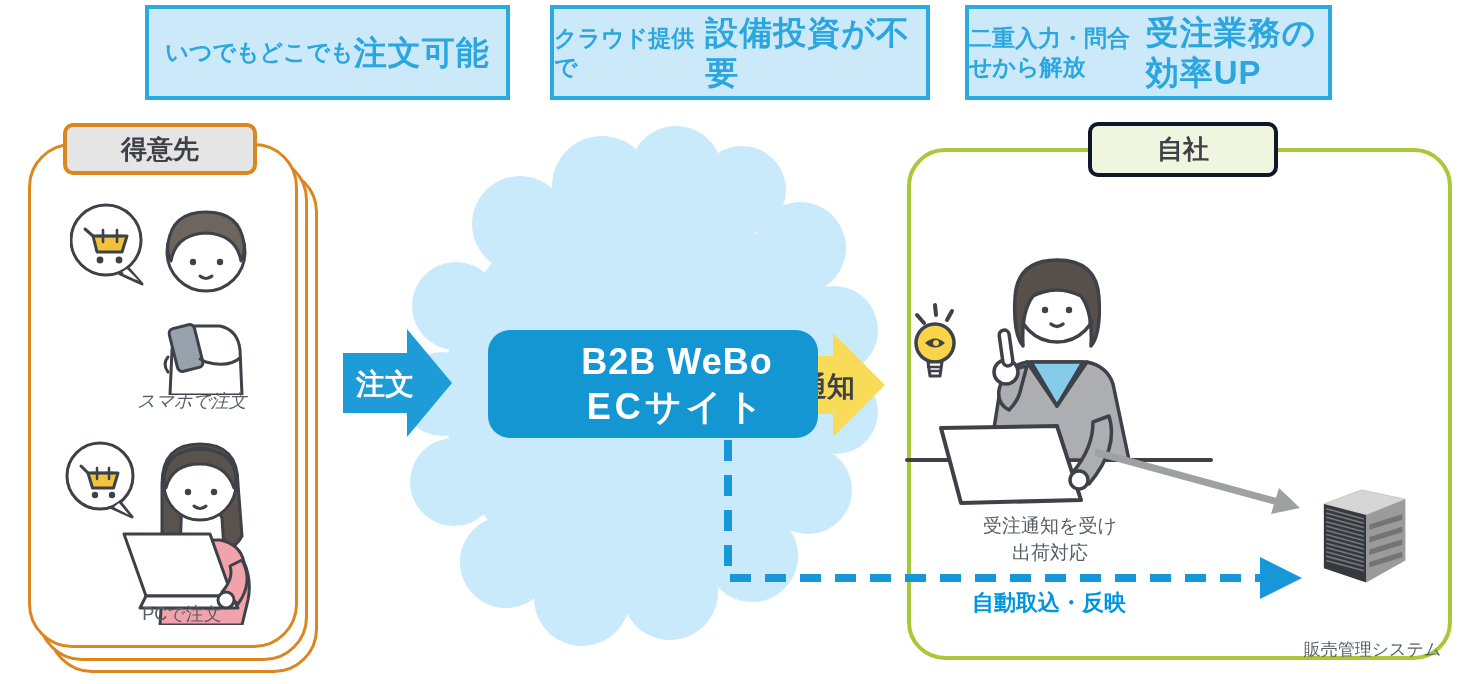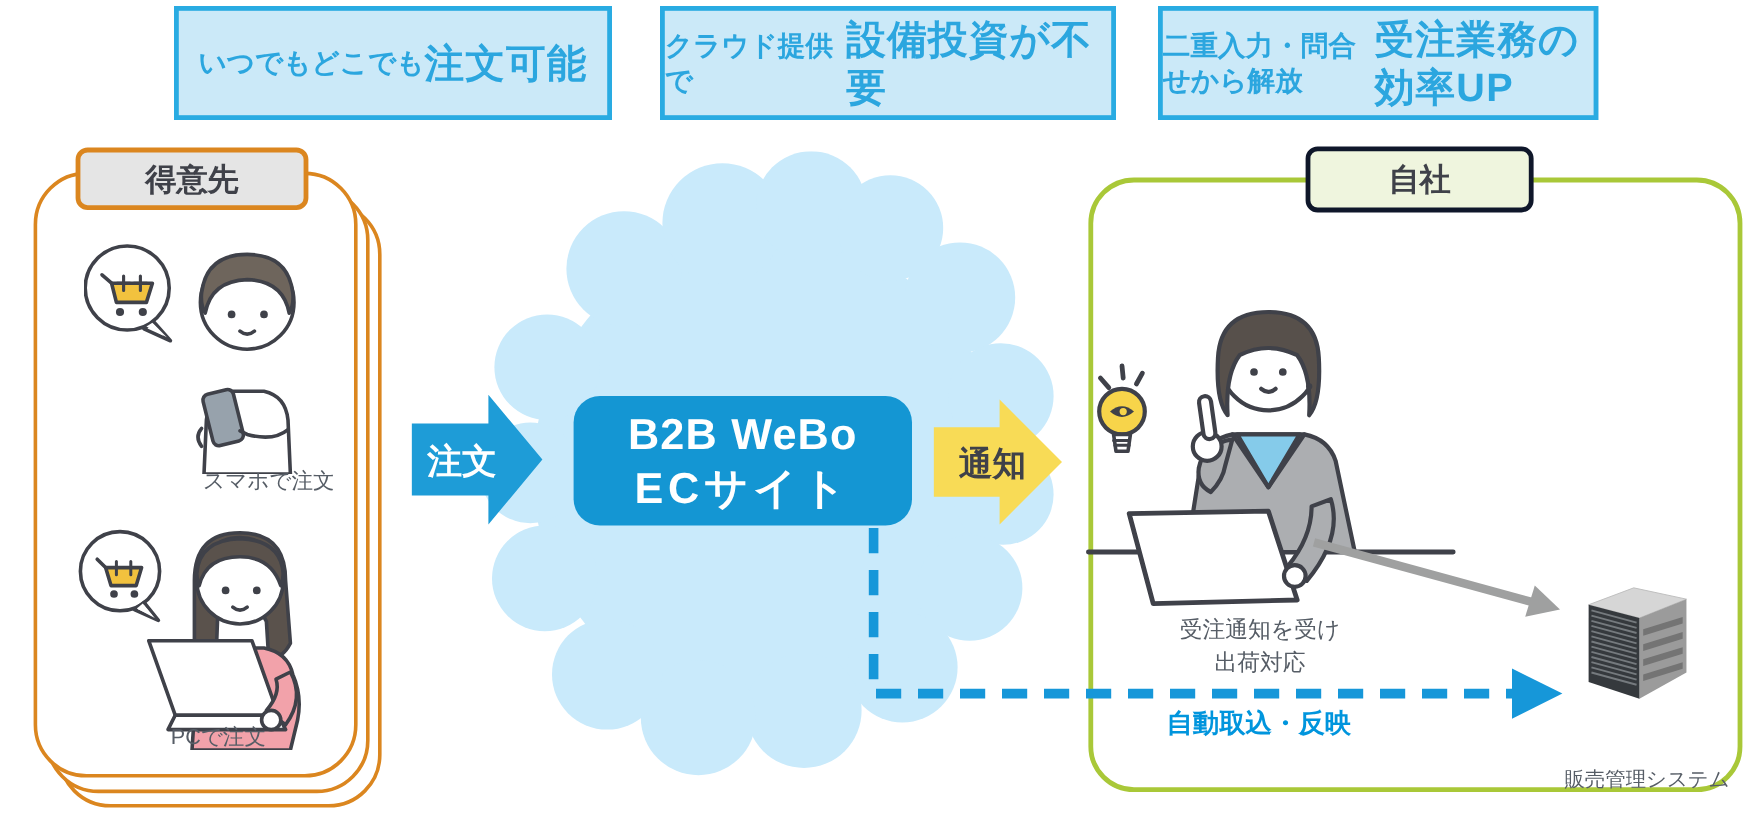--- a/index.html
+++ b/index.html
@@ -38,39 +38,39 @@
   #company-card{
     position:absolute;left:907px;top:148px;width:545px;height:512px;background:#ffffff;
     border:4px solid #A9C838;border-radius:38px;box-sizing:border-box;z-index:2;
   }
 
   
   #cloud{position:absolute;left:398px;top:126px;z-index:1;}
 
   
   #service-box{
-    position:absolute;left:478px;top:330px;width:282px;height:108px;background:#1496D3;border-radius:22px;
-    display:flex;flex-direction:column;align-items:center;justify-content:center;color:#ffffff;z-index:5;
+    position:absolute;left:488px;top:330px;width:282px;height:108px;background:#1496D3;border-radius:22px;
+    display:flex;flex-direction:column;align-items:center;justify-content:center;color:#ffffff;z-index:5;padding-left:48px;
   }
   #service-box .s1{font-size:36px;font-weight:bold;line-height:1.25;letter-spacing:1px;}
   #service-box .s2{font-size:36px;font-weight:bold;line-height:1.25;letter-spacing:4px;}
 
   .arrow-svg{position:absolute;z-index:4;}
   #order-arrow{left:343px;top:326px;}
   #notify-arrow{left:778px;top:330px;}
 
   .illu{position:absolute;z-index:4;}
   #man-phone{left:70px;top:180px;}
   #woman-pc{left:62px;top:420px;}
   #clerk{left:903px;top:250px;}
   #bulb{left:905px;top:293px;}
   #server{left:1316px;top:478px;}
 
   .cap{position:absolute;text-align:center;color:#565D66;font-size:18px;z-index:5;line-height:1.4;}
-  #cap-smartphone{left:104px;top:389px;width:240px;}
+  #cap-smartphone{left:72px;top:389px;width:240px;font-style:italic;}
   #cap-pc{left:62px;top:602px;width:240px;}
   #cap-clerk{left:935px;top:513px;width:230px;font-size:19px;}
   #cap-system{left:1285px;top:599px;width:175px;font-size:17px;margin-top:39px;}
   #auto-label{
     position:absolute;left:972px;top:588px;width:190px;text-align:left;
     font-size:22px;font-weight:bold;color:#0095DD;z-index:8;
   }
   #overlay{position:absolute;left:0;top:0;z-index:7;pointer-events:none;}
 </style>
 </head>

